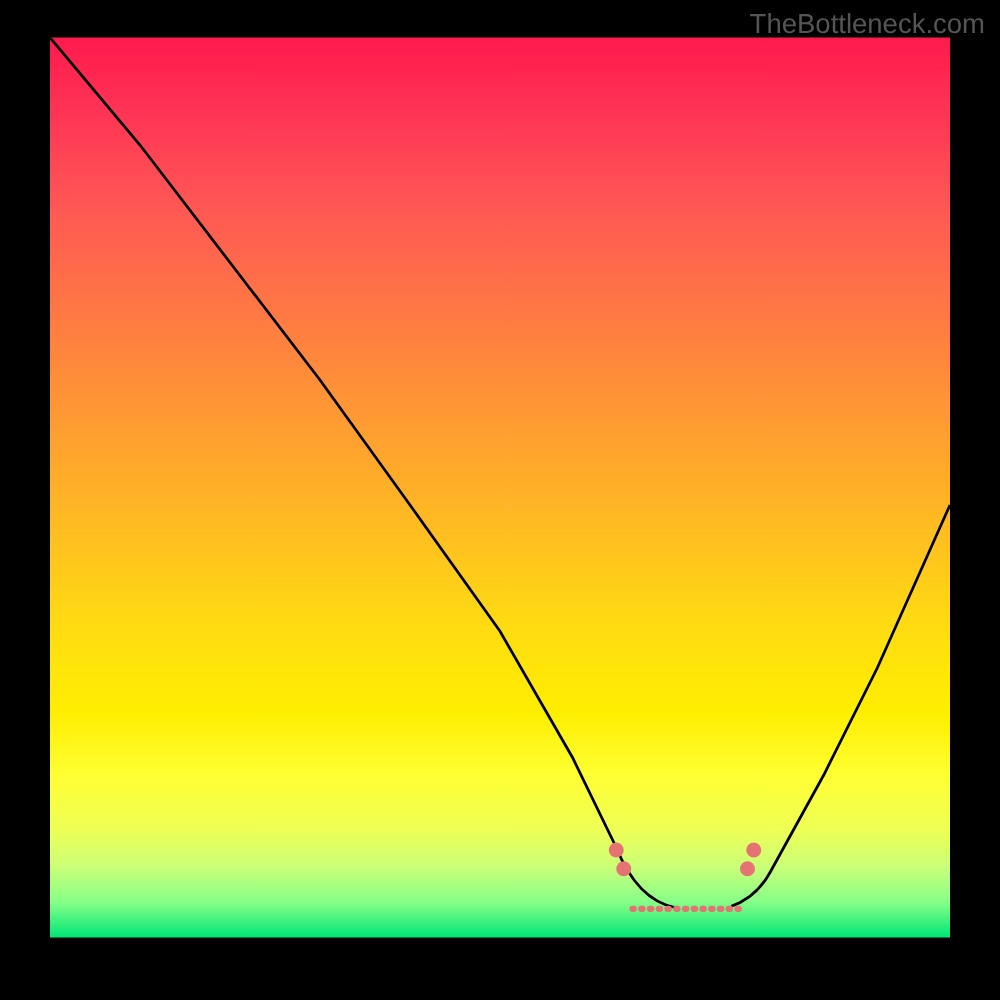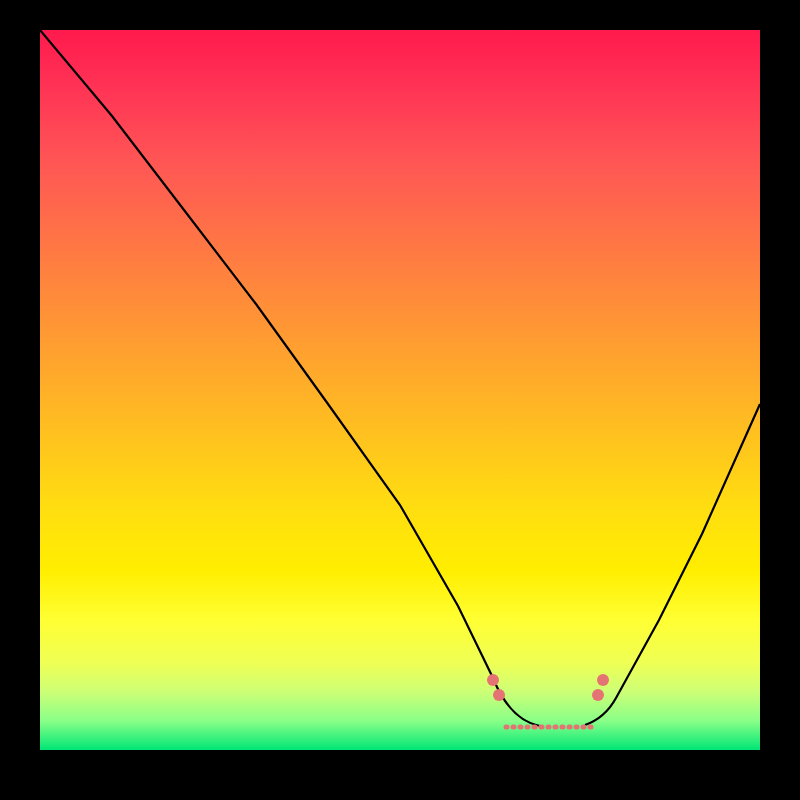--- a/index.html
+++ b/index.html
@@ -67,20 +67,21 @@
     stroke: #e57373;
     stroke-width: 5;
     stroke-linecap: round;
     stroke-dasharray: 1 6;
   }
 </style>
 </head>
 <body>
 
 <div class="container">
+  <div class="watermark">TheBottleneck.com</div>
 
   <div class="plot-area">
     <svg class="curve" viewBox="0 0 720 720" preserveAspectRatio="none">
 
       <path d="M 0 0
                L 72 86
                L 144 180
                L 216 274
                L 288 374
                L 360 475

